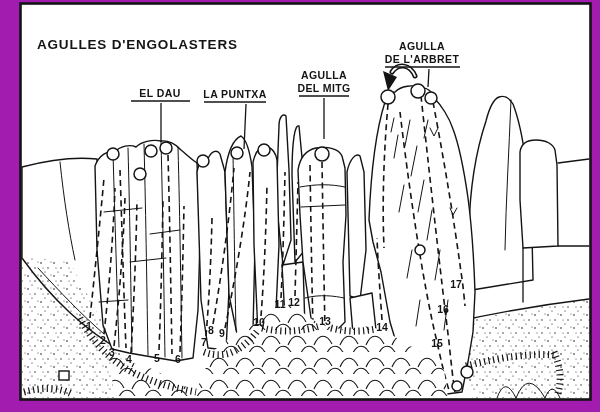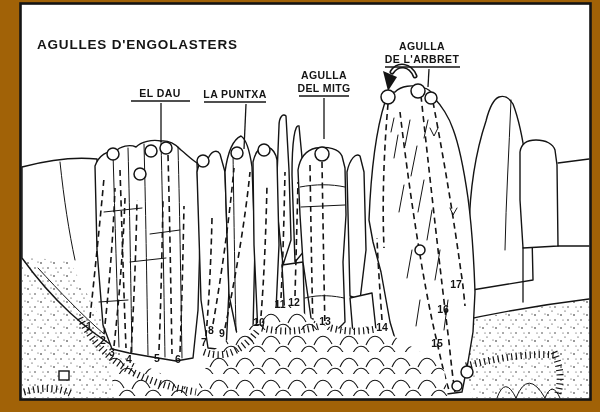--- a/index.html
+++ b/index.html
@@ -1,16 +1,16 @@
 <!DOCTYPE html>
 <html><head>
 <meta charset="utf-8">
 <style>
   html,body{margin:0;padding:0;background:#e8e8e8;}
-  .stage{position:relative;width:600px;height:412px;background:#a16207;overflow:hidden;
+  .stage{position:relative;width:600px;height:412px;background:#a21caf;overflow:hidden;
          font-family:"Liberation Sans",sans-serif;}
   svg{display:block}
   .ink{stroke:#141414;fill:none;stroke-width:1.3;stroke-linecap:round;stroke-linejoin:round}
   .ink-thin{stroke:#141414;fill:none;stroke-width:1;stroke-linecap:round}
   .rock{stroke:#141414;fill:#ffffff;stroke-width:1.4;stroke-linejoin:round}
   .route{stroke:#141414;fill:none;stroke-width:1.6;stroke-dasharray:6 4.2;stroke-linecap:butt}
   .trail{stroke:#141414;fill:none;stroke-width:7;stroke-dasharray:1.2 3.4;stroke-linecap:butt}
   .title{font:700 13.5px "Liberation Sans",sans-serif;letter-spacing:.8px;fill:#141414}
   .lbl{font:700 10.5px "Liberation Sans",sans-serif;letter-spacing:.4px;fill:#141414}
   .num{font:700 10.5px "Liberation Sans",sans-serif;fill:#141414}

